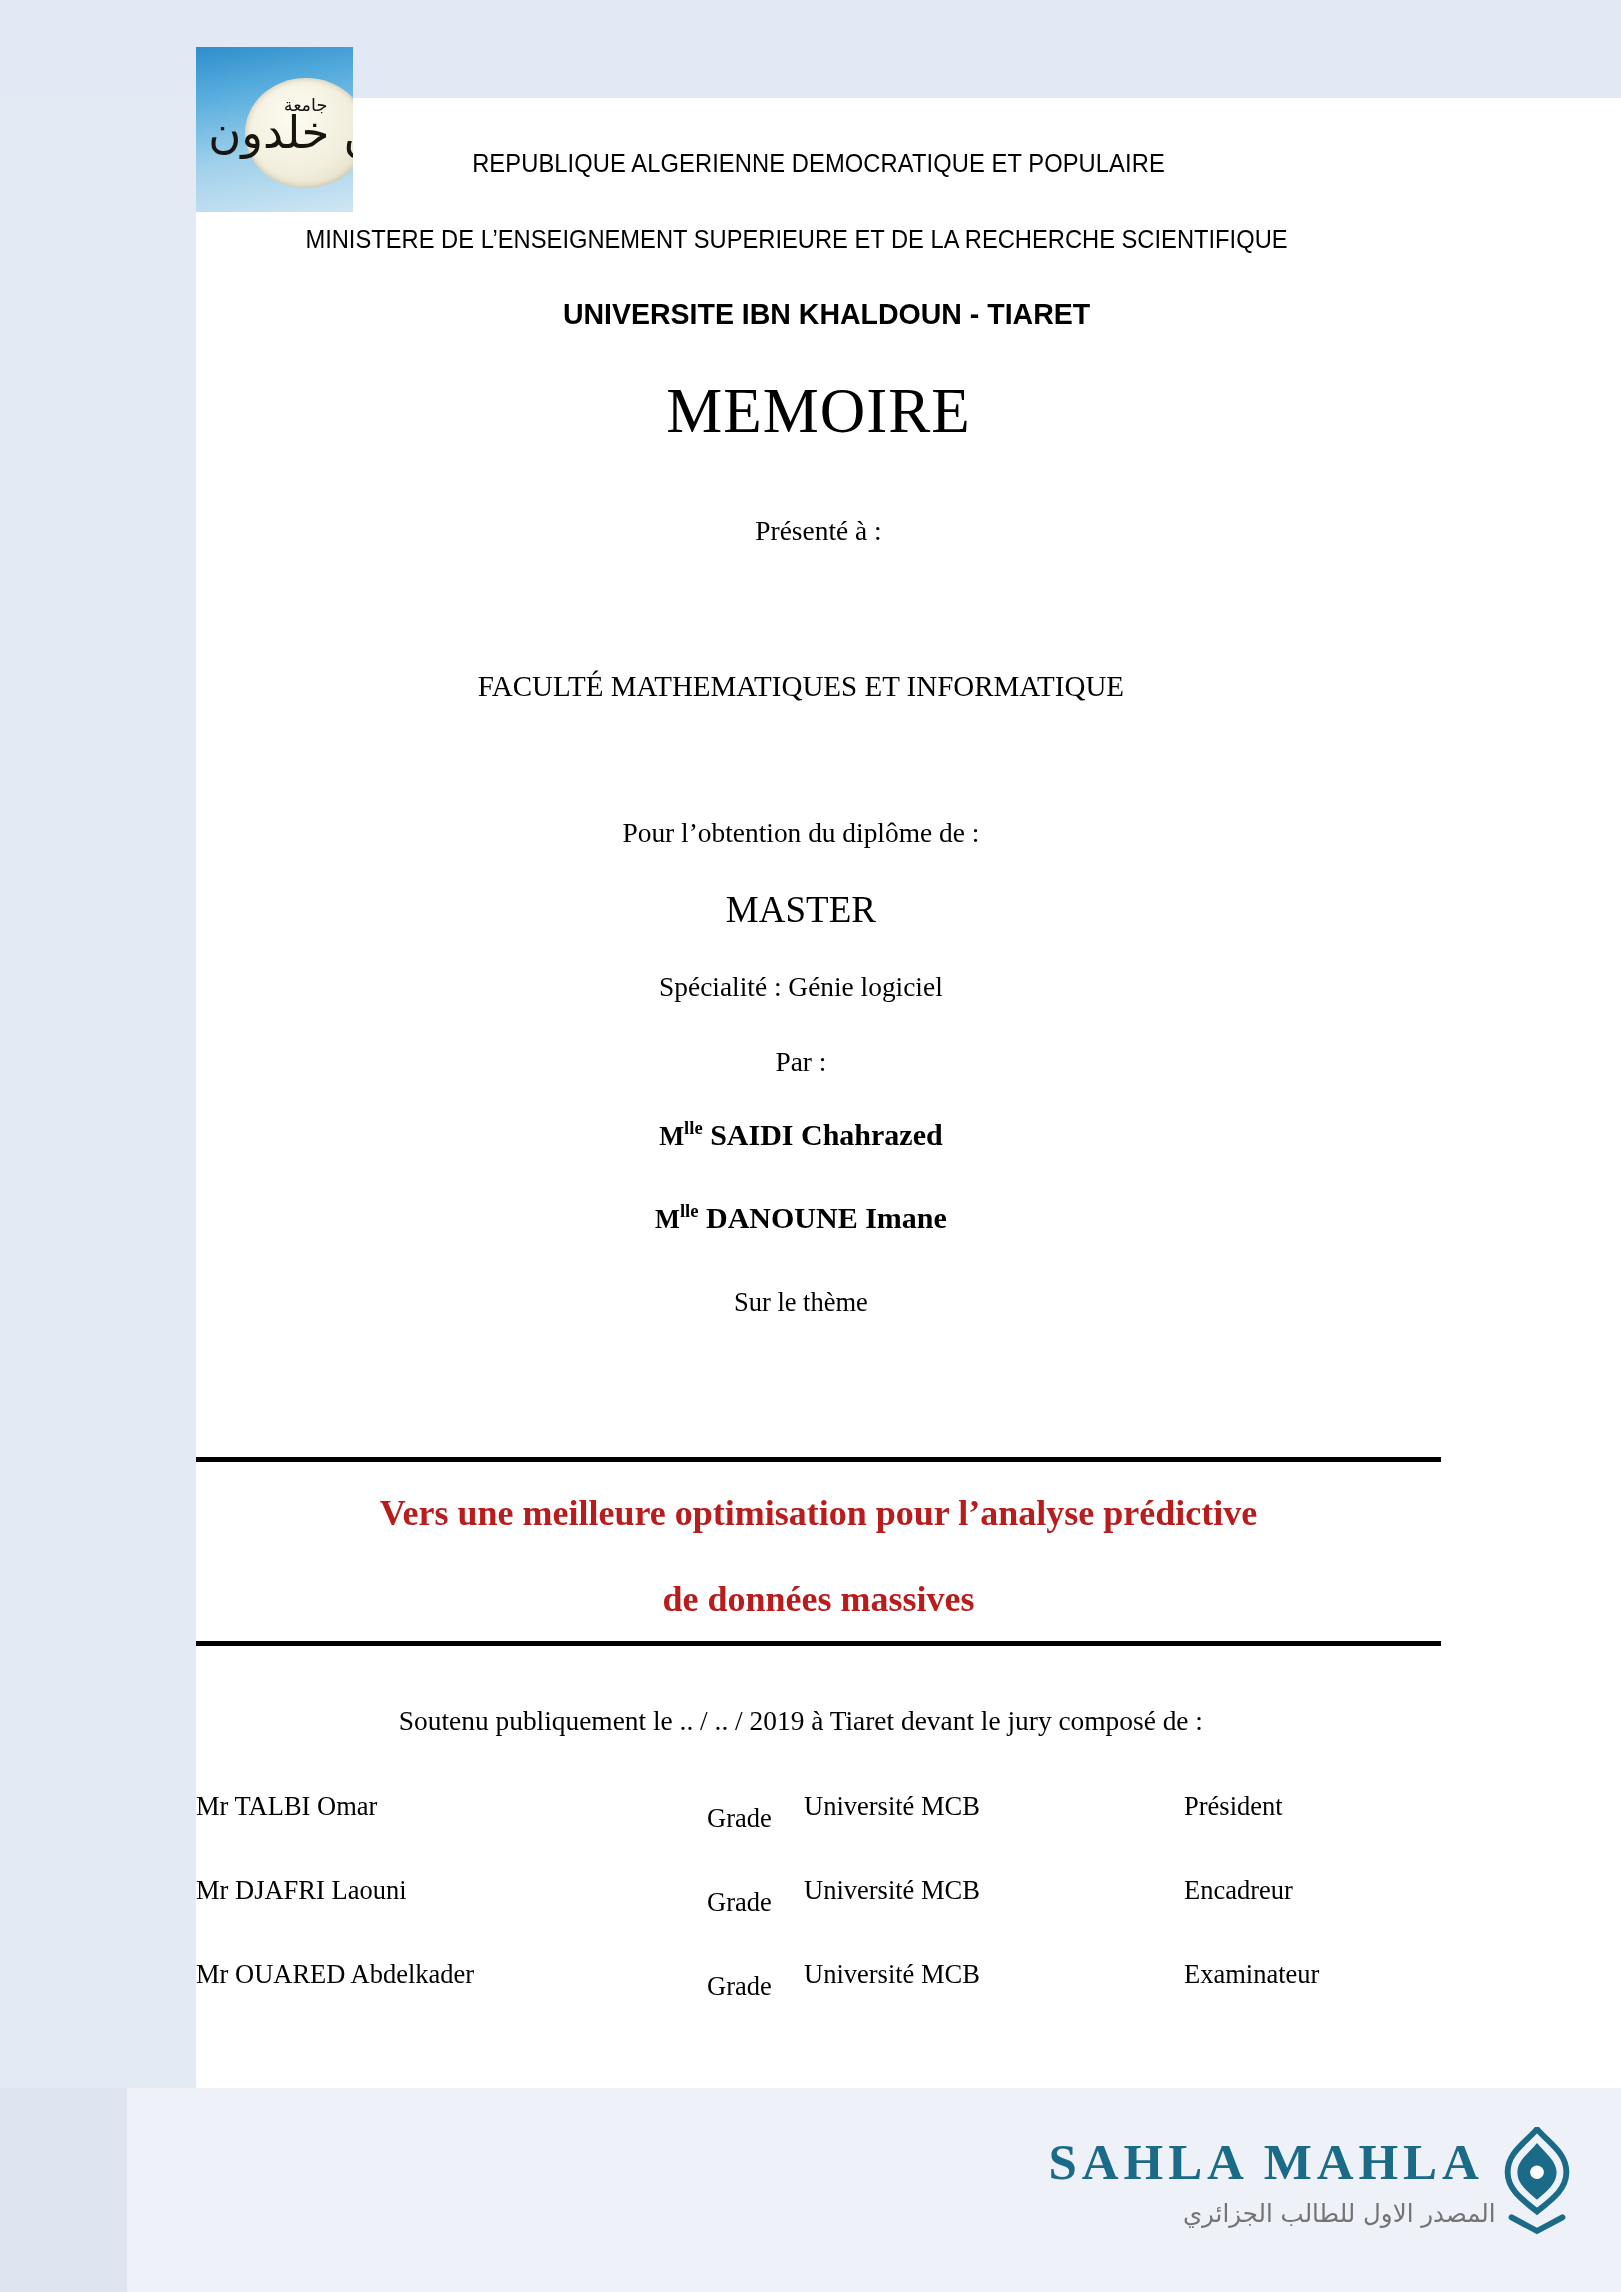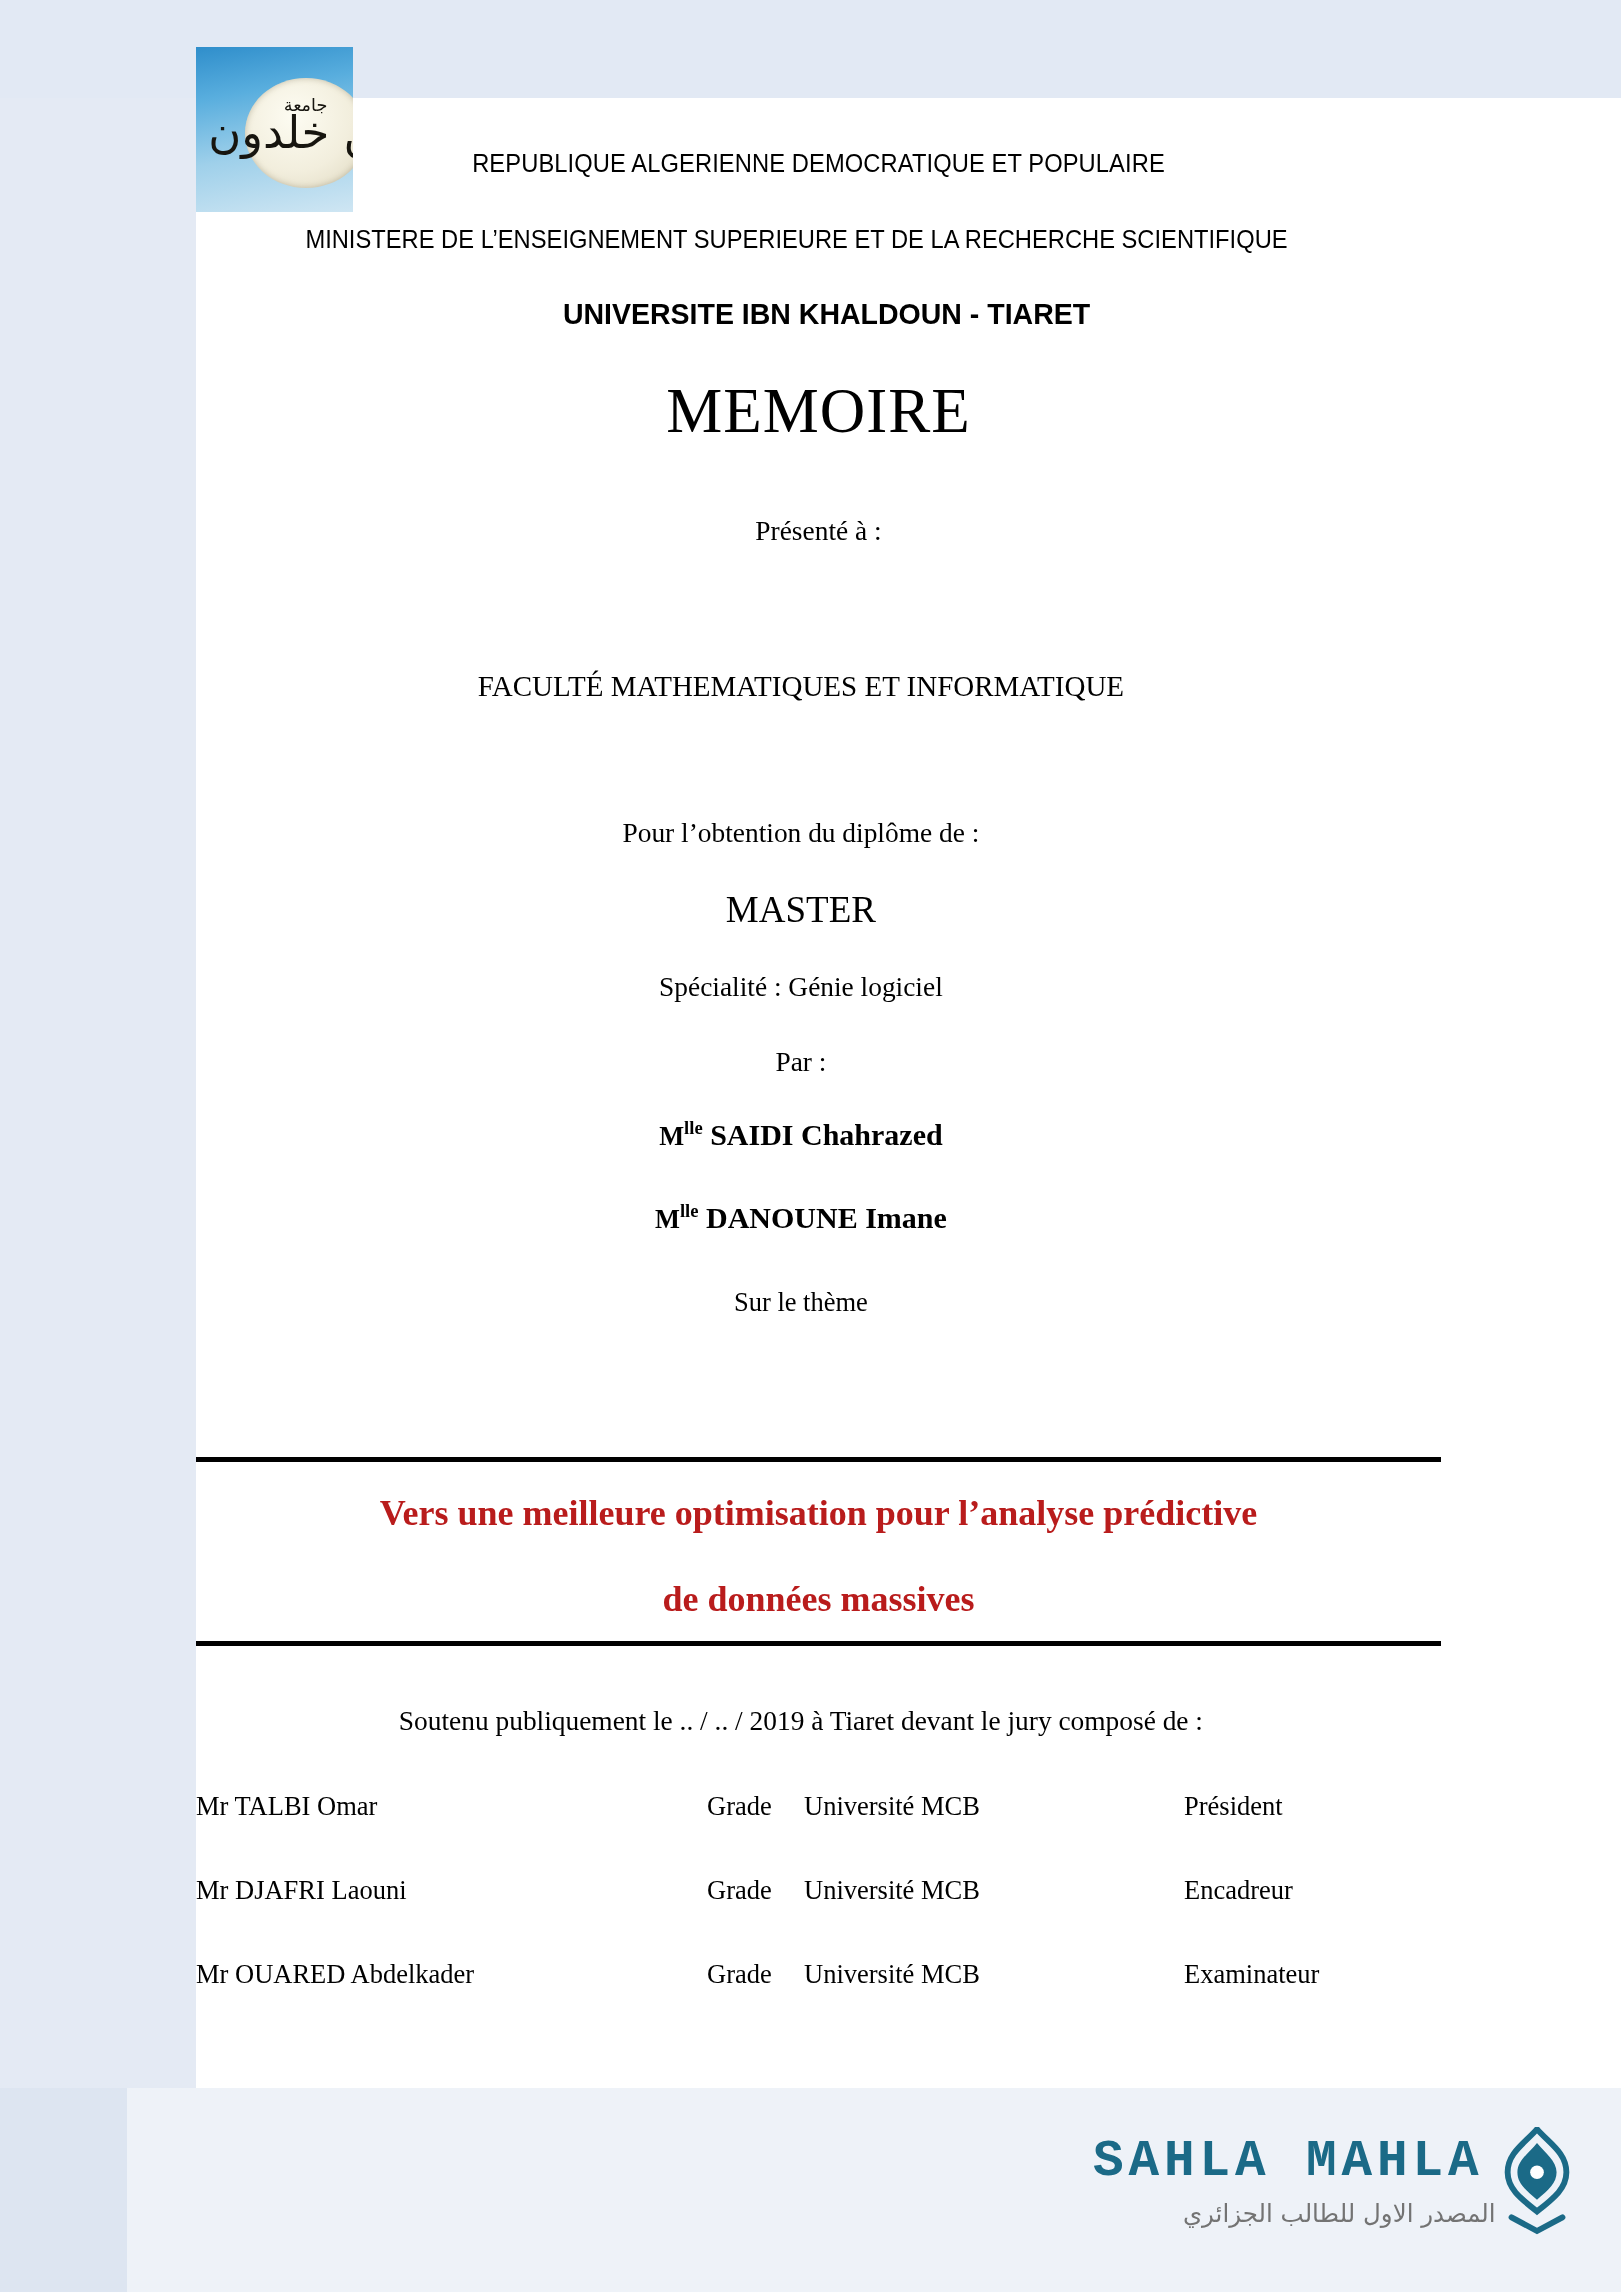--- a/index.html
+++ b/index.html
@@ -269,21 +269,21 @@
   }
   .jury-name {
     position: absolute;
     left: 0;
     top: 0;
     white-space: nowrap;
   }
   .jury-grade {
     position: absolute;
     left: 511px;
-    top: 0;
+    top: 12px;
     white-space: nowrap;
   }
   .jury-affil {
     position: absolute;
     left: 608px;
     top: 0;
     white-space: nowrap;
   }
   .jury-role {
     position: absolute;
@@ -297,21 +297,21 @@
     position: absolute;
     right: 27.4px;
     top: 2125px;
     width: 549px;
     height: 129px;
   }
   .wm-text {
     position: absolute;
     right: 110px;
     top: 7.8px;
-    font-family: Liberation Mono, monospace;
+    font-family: Liberation Serif, serif;
     font-size: 51px;
     font-weight: bold;
     letter-spacing: 4.9px;
     color: #1b6a87;
     white-space: nowrap;
   }
   .wm-sub {
     position: absolute;
     right: 98px;
     top: 74px;

